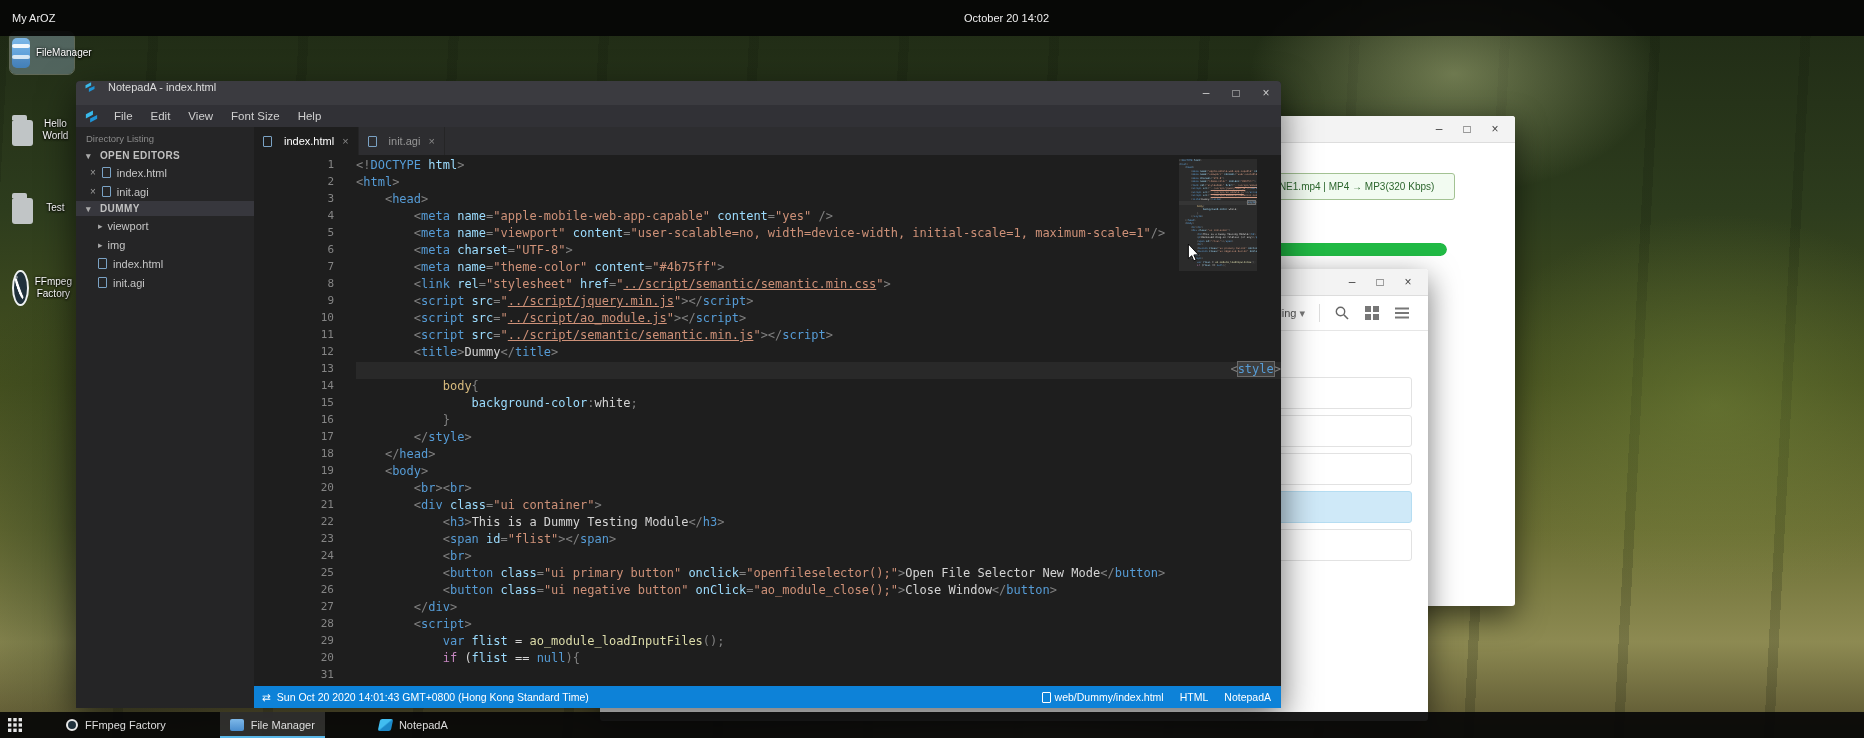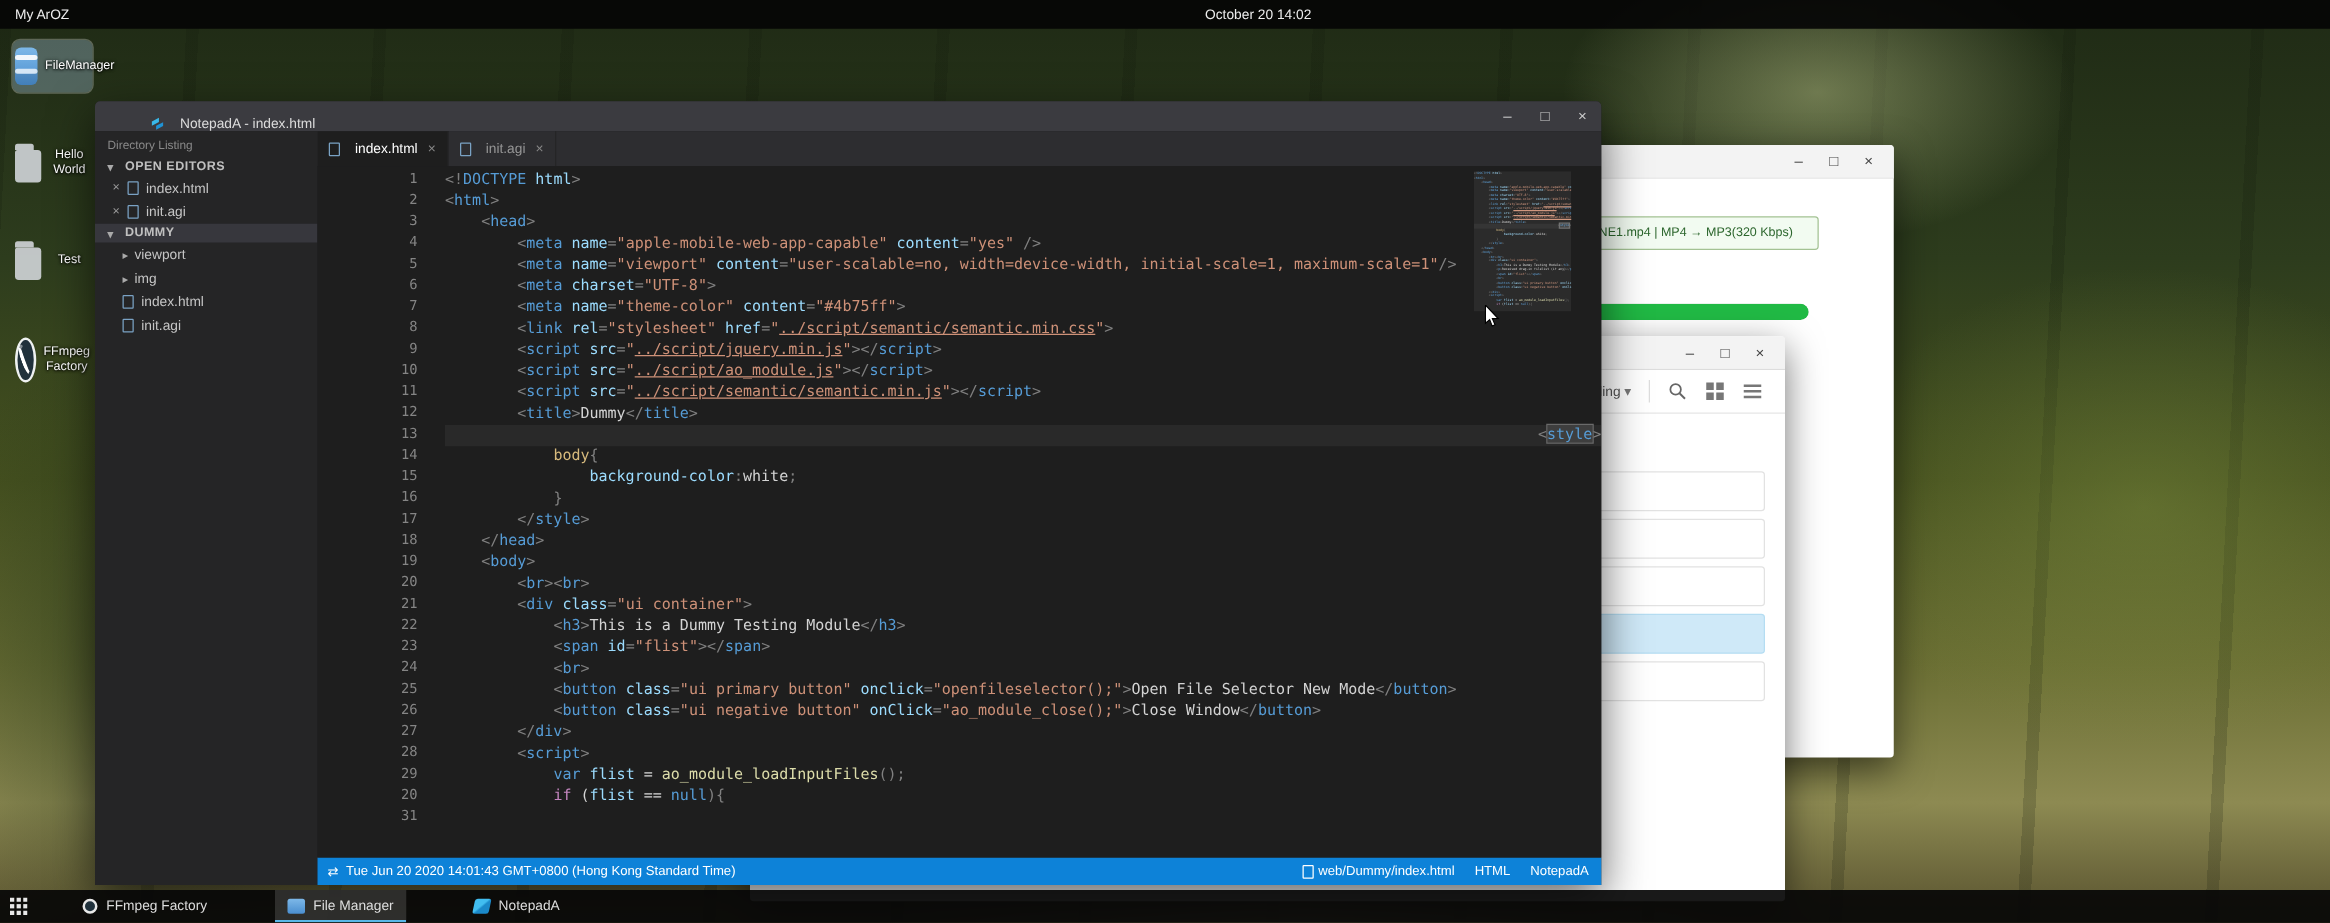--- a/index.html
+++ b/index.html
@@ -7,21 +7,21 @@
     font-family:"Liberation Sans",sans-serif;
     background:
       radial-gradient(ellipse 340px 200px at 78% 10%, rgba(232,240,170,.38), transparent 60%),
       radial-gradient(ellipse 520px 280px at 56% 98%, rgba(216,206,152,.55), transparent 65%),
       radial-gradient(ellipse 420px 320px at 92% 55%, rgba(130,148,66,.40), transparent 60%),
       radial-gradient(ellipse 300px 420px at 6% 70%, rgba(30,48,24,.55), transparent 60%),
       repeating-linear-gradient(93deg, rgba(15,22,10,.18) 0 10px, transparent 10px 150px),
       linear-gradient(180deg,#1f2a15 0%,#2d3c1d 28%,#46511f 52%,#6b6f34 72%,#8d8a52 87%,#57512e 100%);
   }
   
-  .topbar{position:absolute;left:0;top:0;width:100%;height:23px;background:rgba(5,5,5,.92);
+  .topbar{position:absolute;left:0;top:0;width:100%;height:36px;background:rgba(5,5,5,.92);
     color:#eee;font-size:11px;display:flex;align-items:center;z-index:60;}
   .topbar .tb-left{margin-left:12px;cursor:pointer;}
   .topbar .clock{position:absolute;left:54%;transform:translateX(-50%);}
   
   .icon-col{position:absolute;left:10px;top:32px;width:64px;display:flex;flex-direction:column;gap:34px;z-index:1;}
   .desk-icon{display:flex;flex-direction:row;align-items:center;gap:6px;padding:6px 2px;cursor:pointer;border-radius:6px;}
   .desk-icon.selected{background:rgba(170,200,225,.35);outline:1px solid rgba(255,255,255,.28);}
   .desk-label{font-size:10px;color:#fff;text-align:center;text-shadow:0 1px 2px rgba(0,0,0,.95),0 0 3px rgba(0,0,0,.8);
     width:60px;overflow-wrap:break-word;line-height:12px;}
   .g-drawer{width:36px;height:30px;border-radius:5px;background:linear-gradient(#7db8e8,#4a8ecf);box-shadow:inset 0 -9px 0 rgba(0,0,0,.10);}
@@ -50,21 +50,21 @@
   .fm-sort{font-size:11px;color:#555;cursor:pointer;}
   .fm-sort .caret{color:#777;margin-left:3px;}
   .fm-divider{width:1px;height:18px;background:#ddd;}
   .fm-ico{width:16px;height:16px;cursor:pointer;}
   .fm-content{flex:1;padding:46px 16px 10px 16px;overflow:hidden;}
   .fm-row{height:30px;margin-bottom:6px;border:1px solid #e2e2e2;border-radius:3px;background:#fff;cursor:pointer;}
   .fm-row.selected{background:#cfe9f8;border-color:#b5ddf2;}
   
   .np-win{position:absolute;left:76px;top:81px;width:1205px;height:627px;z-index:5;display:flex;flex-direction:column;
     background:#1e1e1e;border-radius:4px 4px 0 0;box-shadow:0 12px 36px rgba(0,0,0,.6);}
-  .np-titlebar{height:24px;background:#3b3b40;border-radius:4px 4px 0 0;display:flex;align-items:flex-end;color:#dcdcdc;font-size:11px;padding-left:36px;}
+  .np-titlebar{height:24px;background:#3b3b40;border-radius:4px 4px 0 0;display:flex;align-items:flex-start;color:#dcdcdc;font-size:11px;}
   .np-titlebar .np-title{margin-left:6px;}
   .np-titlebar .spacer{flex:1;}
   .np-controls{display:flex;}
   .np-controls span{width:30px;text-align:center;color:#ccc;cursor:pointer;font-size:12px;line-height:24px;}
   .np-menubar{height:22px;background:#313136;display:flex;align-items:center;color:#cfcfcf;font-size:11.5px;position:relative;}
   .menu-item{padding:0 9px;line-height:22px;cursor:pointer;}
   .np-logo{margin:0 6px 0 8px;display:flex;align-items:center;}
   .np-main{flex:1;display:flex;min-height:0;}
   .np-sidebar{width:178px;background:#252526;color:#c5c5c5;font-size:11px;flex-shrink:0;overflow:hidden;}
   .side-header{color:#8a8a8a;font-size:9.5px;padding:6px 10px 4px;}
@@ -207,20 +207,35 @@
           </svg>
       </span>
       <span class="np-title">NotepadA - index.html</span>
       <span class="spacer"></span>
       <span class="np-controls">
         <span>–</span>
         <span>□</span>
         <span>×</span>
       </span>
     </div>
+    <div class="np-menubar">
+      <span class="np-logo">
+        <svg width="15" height="15" viewBox="0 0 16 16">
+            <polygon points="2,5.5 9.5,1.5 9.5,6 2,10" fill="#39b9ea"></polygon>
+            <polygon points="14,10.5 6.5,14.5 6.5,10 14,6.5" fill="#1f93d6"></polygon>
+          </svg>
+      </span>
+      <span style="display:flex" id="menu-items">
+          <div class="menu-item">File</div>
+          <div class="menu-item">Edit</div>
+          <div class="menu-item">View</div>
+          <div class="menu-item">Font Size</div>
+          <div class="menu-item">Help</div>
+        </span>
+    </div>
     <div class="np-main">
       <div class="np-sidebar">
         <div class="side-header">Directory Listing</div>
         <div class="side-section">
           <span class="chev">▾</span>
           <span>OPEN EDITORS</span>
         </div>
         <div>
             <div class="side-row">
               <span class="close-x">×</span>
@@ -368,21 +383,21 @@
                 <div class="code-line"><span class="tk-x">        </span><span class="tk-p">&lt;</span><span class="tk-t">script</span><span class="tk-p">&gt;</span></div>
                 <div class="code-line"><span class="tk-x">            </span><span class="tk-k">var</span><span class="tk-v"> flist</span><span class="tk-x"> = </span><span class="tk-f">ao_module_loadInputFiles</span><span class="tk-p">();</span></div>
                 <div class="code-line"><span class="tk-x">            </span><span class="tk-c">if</span><span class="tk-x"> (</span><span class="tk-v">flist</span><span class="tk-x"> == </span><span class="tk-k">null</span><span class="tk-p">){</span></div>
               </div>
             <div class="mini-view"></div>
           </div>
         </div>
         <div class="np-statusbar">
           <span class="sb-left">
             <span>⇄</span>
-            <span>Tue Jun 20 2020 14:01:43 GMT+0800 (Hong Kong Standard Time)</span>
+            <span>Sun Oct 20 2020 14:01:43 GMT+0800 (Hong Kong Standard Time)</span>
           </span>
           <span class="sb-right">
             <span class="sb-file">
               <span class="doc-ico-light"></span>
               <span>web/Dummy/index.html</span>
             </span>
             <span>HTML</span>
             <span>NotepadA</span>
           </span>
         </div>

